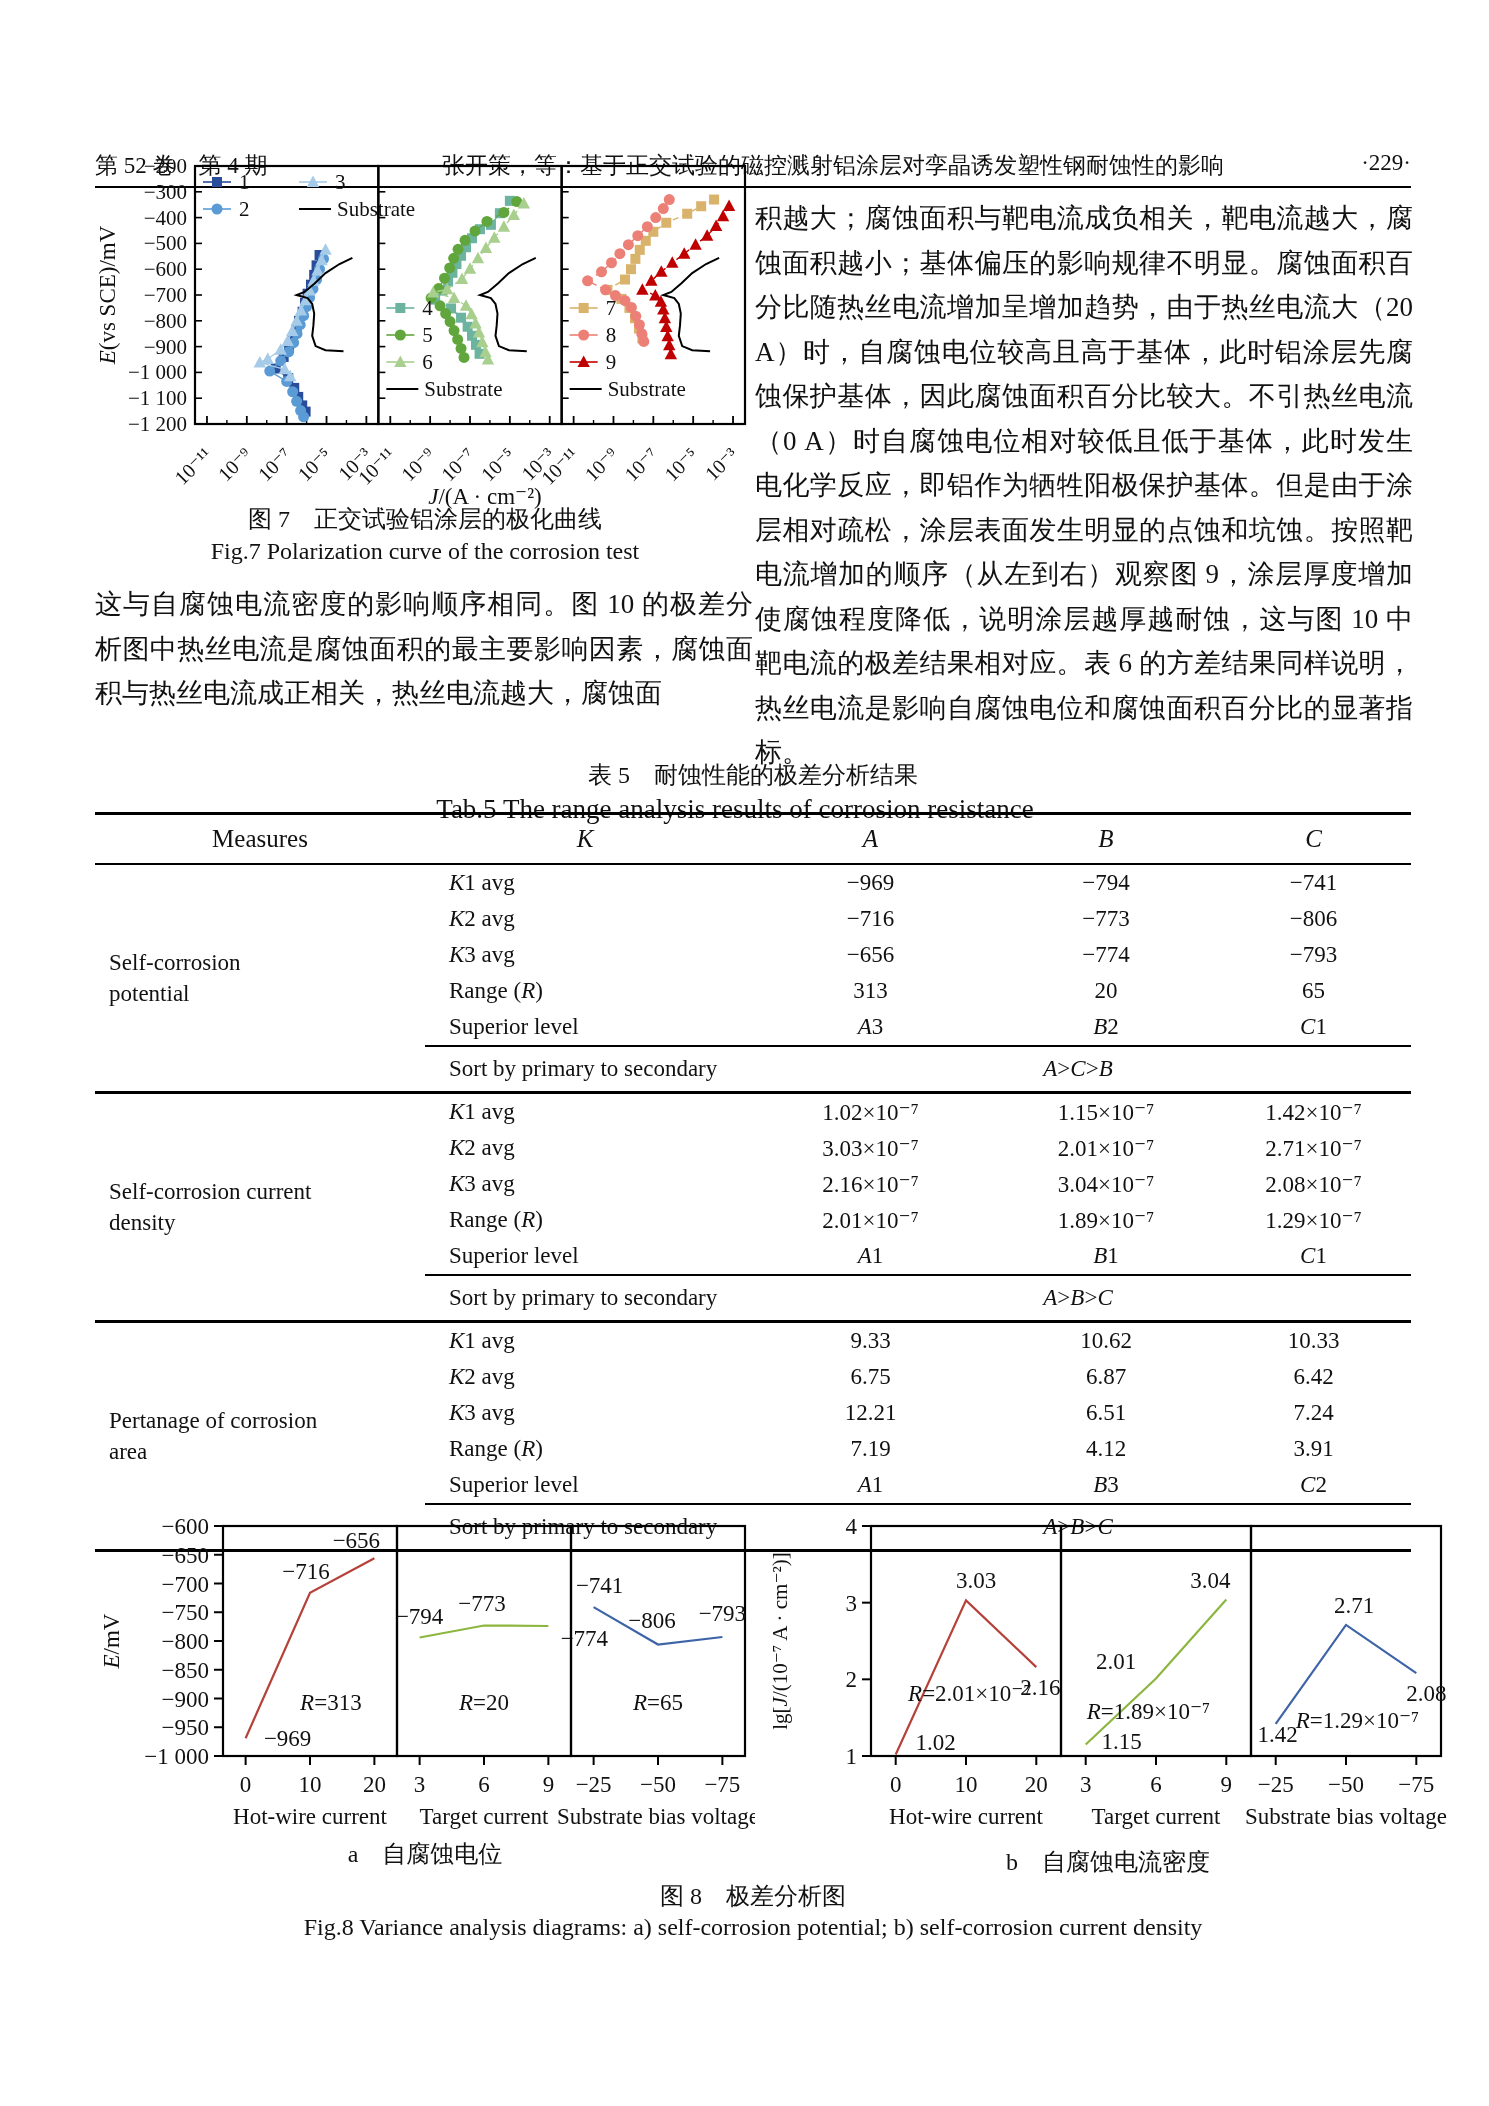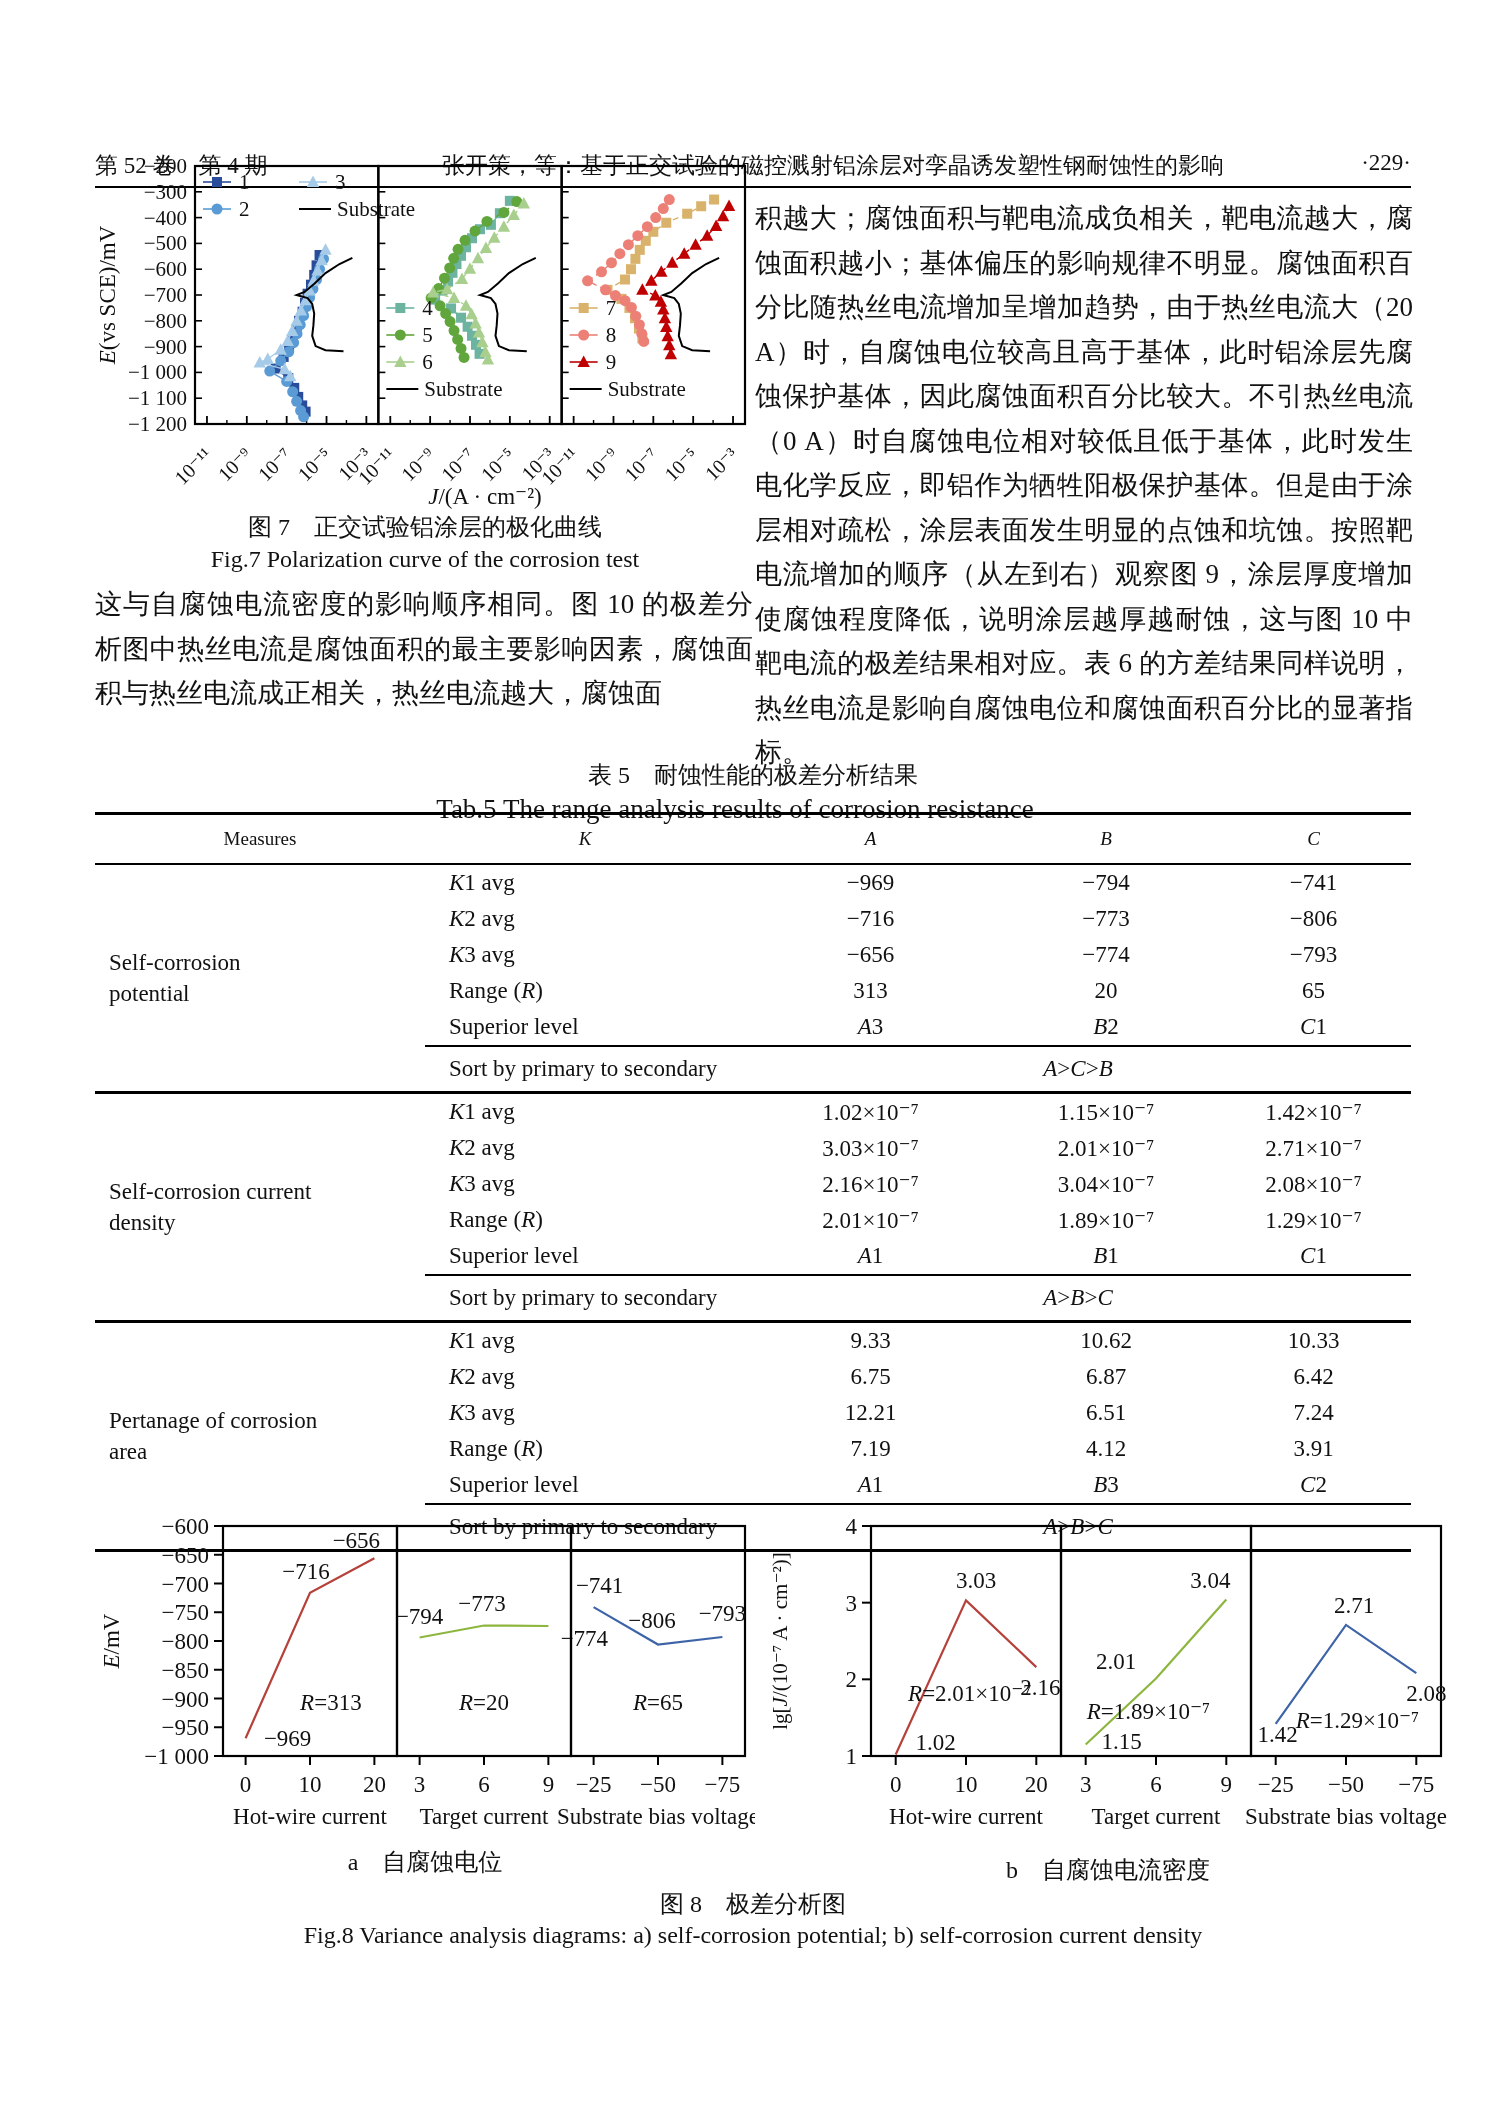--- a/index.html
+++ b/index.html
@@ -3,26 +3,26 @@
 <meta charset="utf-8">
 <style>
   html,body{margin:0;padding:0;}
   body{width:1489px;height:2106px;position:relative;background:#ffffff;
        font-family:"Liberation Serif","DejaVu Serif",serif;color:#111;overflow:hidden;}
   .hdr{position:absolute;left:95px;top:150px;width:1316px;display:flex;font-size:23px;}
   .hdr .hl{width:270px;text-align:left;}
   .hdr .hc{flex:1;text-align:center;}
   .hdr .hr{width:110px;text-align:right;}
   .hdr-rule{position:absolute;left:95px;top:186px;width:1316px;border-top:2.5px solid #000;}
-  .cap{position:absolute;text-align:center;font-size:24px;margin-top:8px;}
+  .cap{position:absolute;text-align:center;font-size:24px;}
   .para{position:absolute;font-size:27px;line-height:44.5px;text-align:justify;}
   .ttl{position:absolute;text-align:center;font-weight:normal;margin-top:16px;}
   #t5{position:absolute;left:95px;top:812px;width:1316px;border-collapse:collapse;
       font-size:23px;border-top:3.2px solid #000;}
-  #t5 th{font-weight:normal;height:46px;text-align:center;border-bottom:2.2px solid #000;font-size:19px;}
+  #t5 th{font-weight:normal;height:46px;text-align:center;border-bottom:2.2px solid #000;font-size:25px;}
   #t5 td{height:34px;vertical-align:middle;}
   #t5 .meas{text-align:left;padding-left:14px;}
   #t5 .meas div{width:210px;line-height:31px;}
   #t5 .rl{text-align:left;padding-left:24px;}
   #t5 .vc{text-align:center;}
   #t5 .pl{border-bottom:2.2px solid #000;}
   #t5 .se{border-bottom:3.2px solid #000;}
   #t5 .sortrow td{height:42px;}
   svg text{font-family:"Liberation Serif","DejaVu Serif",serif;}
 </style>

